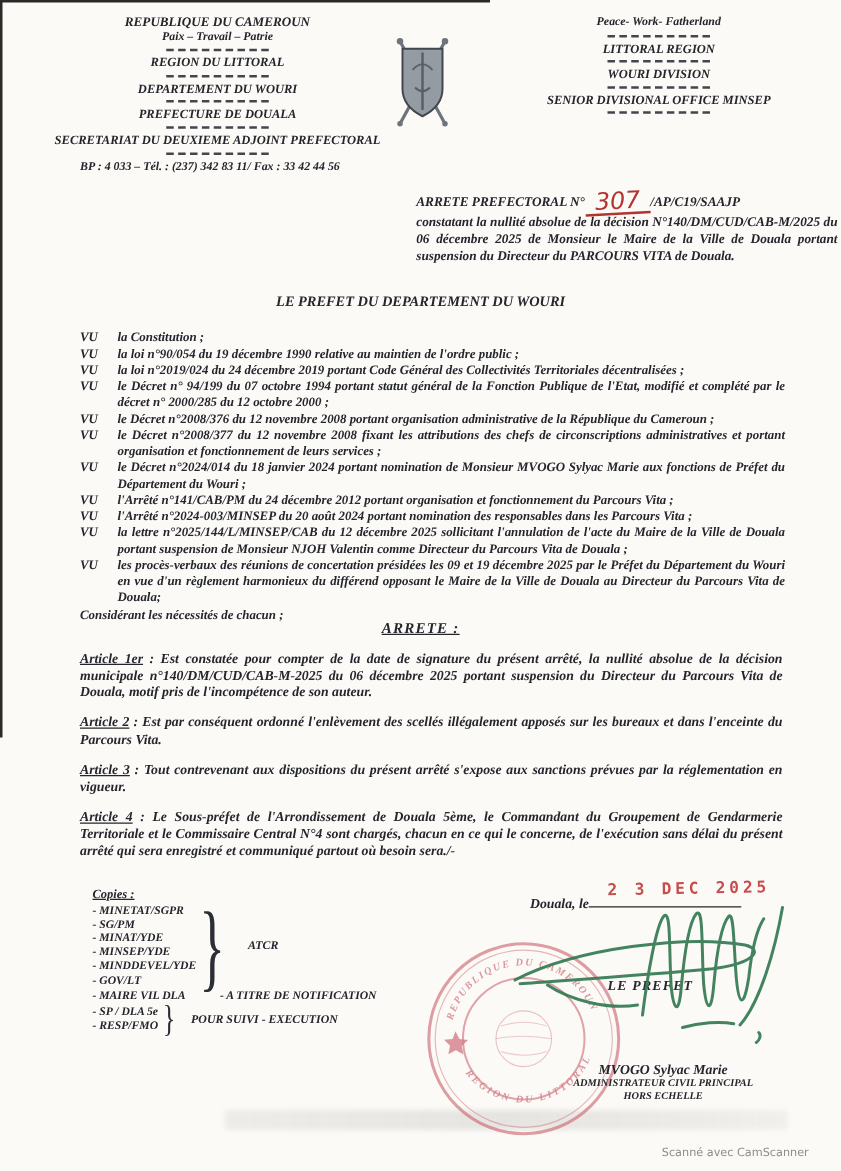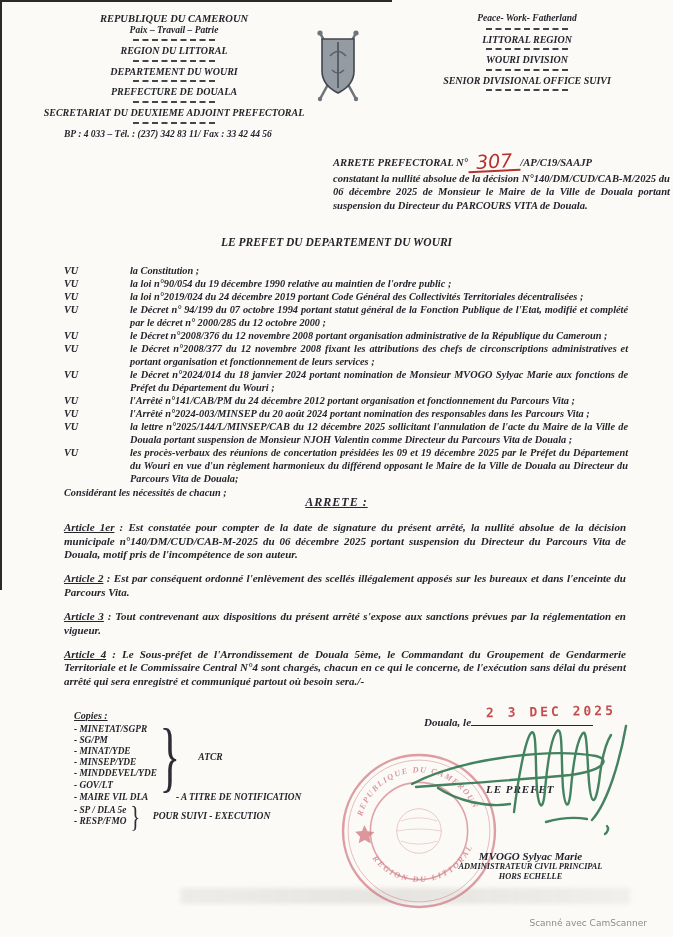--- a/index.html
+++ b/index.html
@@ -39,21 +39,21 @@
   }
   .subject-body { text-align:justify; margin-top:2px; }
 
   
   .authority { position:absolute; top:236px; left:0; width:100%; text-align:center; line-height:12px; }
   .auth-title { font-size:11.5px; }
   .auth-sub { font-size:9.5px; }
 
   
   .visas { position:absolute; top:264px; left:64px; width:564px; font-size:10.3px; line-height:13px; }
-  .visa-row { display:flex;gap:36px; }
+  .visa-row { display:flex; }
   .vu-label { flex:none; width:30px; }
   .vu-text { flex:1; text-align:justify; }
   .considering { margin-top:1px; }
 
   
   .decree-heading { position:absolute; top:495px; left:0; width:100%; text-align:center; font-size:12px; }
   .decree-heading span { text-decoration:underline; letter-spacing:1px; }
 
   .articles { position:absolute; top:521px; left:64px; width:562px; font-size:11px; line-height:13.6px; }
   .articles p { text-align:justify; margin-bottom:10.5px; }
@@ -127,21 +127,21 @@
     <path d="M21,44 q6,6 12,0" fill="none" stroke="#595f67" stroke-width="1.5"></path>
   </svg>
 
   <div class="hdr hdr-right">
     <div class="h-motto">Peace- Work- Fatherland</div>
     <div class="sep"></div>
     <div>LITTORAL REGION</div>
     <div class="sep"></div>
     <div>WOURI DIVISION</div>
     <div class="sep"></div>
-    <div>SENIOR DIVISIONAL OFFICE SUIVI</div>
+    <div>SENIOR DIVISIONAL OFFICE MINSEP</div>
     <div class="sep"></div>
   </div>
 
   <div class="bp">BP : 4 033 – Tél. : (237) 342 83 11/ Fax : 33 42 44 56</div>
 
   <div class="subject">
     <div class="subject-ref">
       <span>ARRETE PREFECTORAL N°</span><span class="ref-num">307</span><span>/AP/C19/SAAJP</span>
     </div>
     <div class="subject-body">constatant la nullité absolue de la décision N°140/DM/CUD/CAB-M/2025 du 06 décembre 2025 de Monsieur le Maire de la Ville de Douala portant suspension du Directeur du PARCOURS VITA de Douala.</div>

